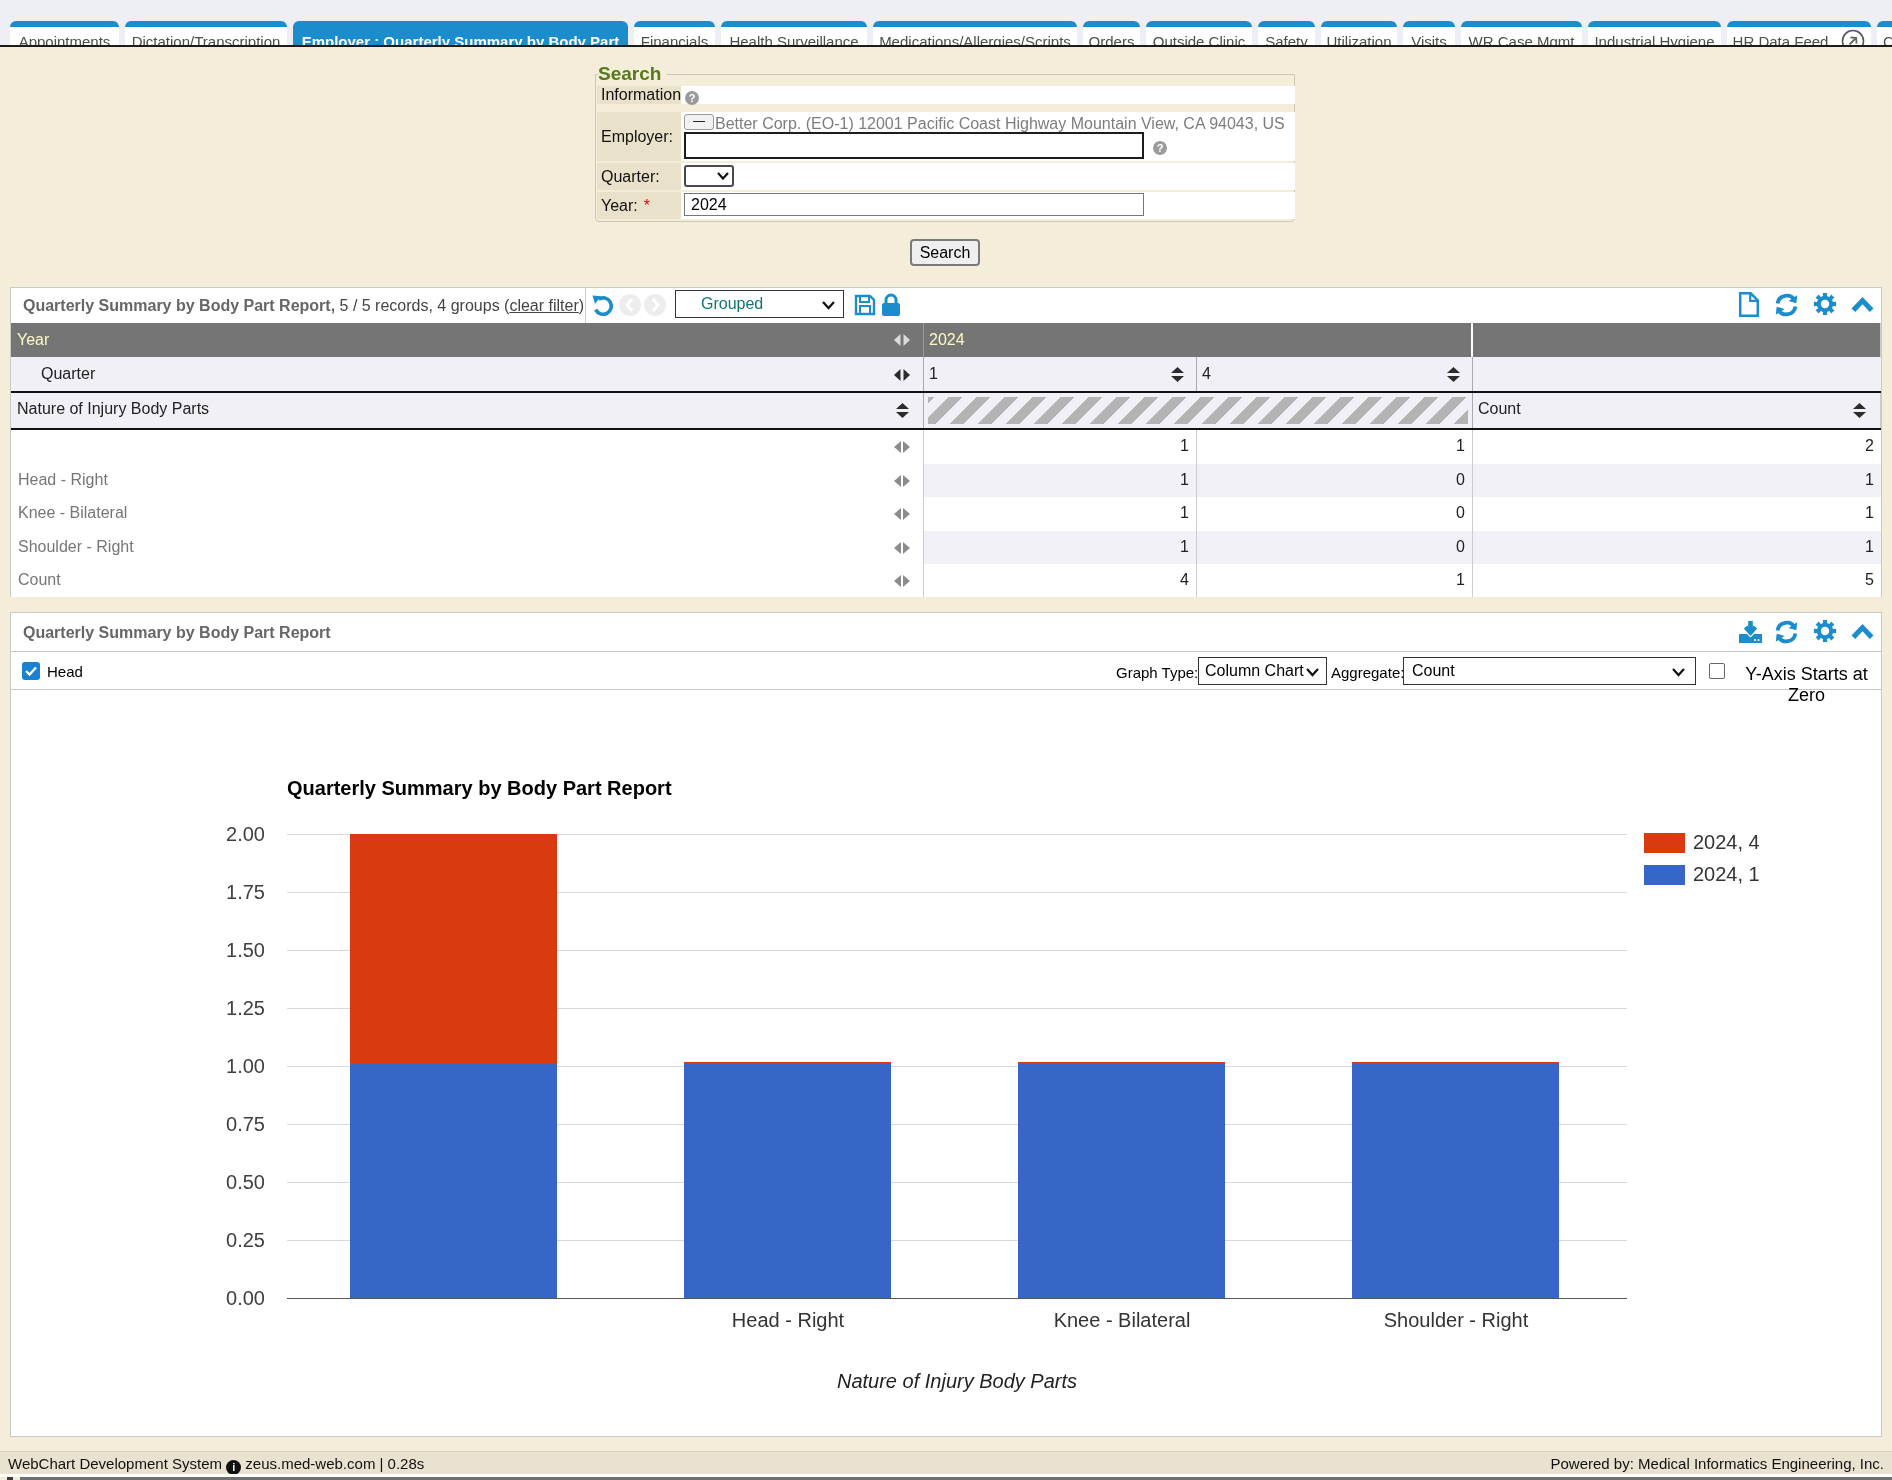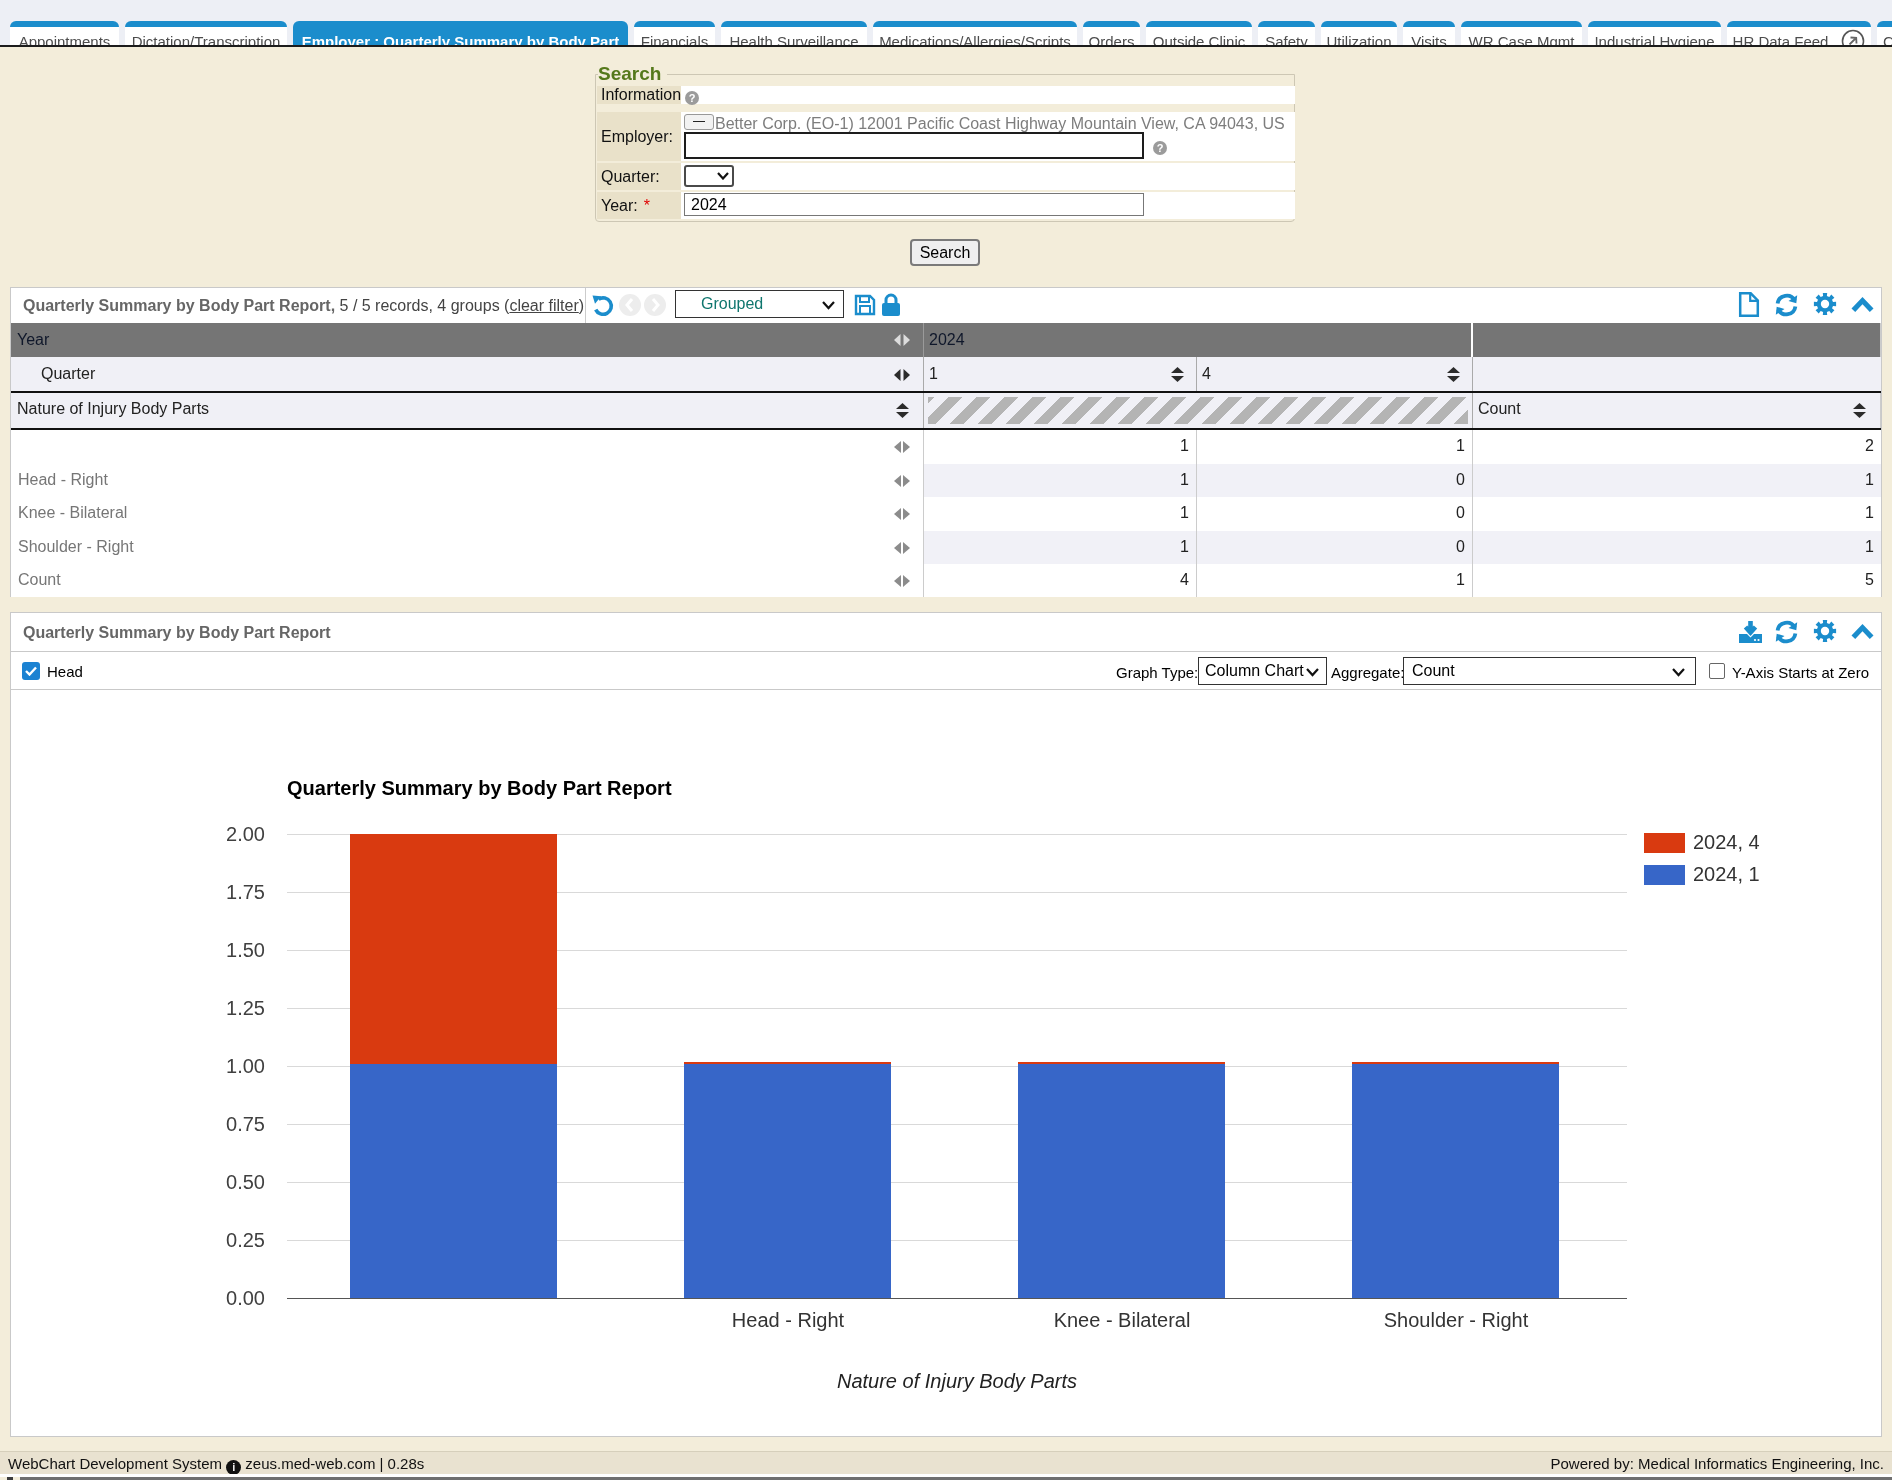--- a/index.html
+++ b/index.html
@@ -138,21 +138,21 @@
         </svg>
       <svg style="position:absolute;left:1802px;top:4px;" width="24" height="24" viewBox="0 0 24 24">
           <polygon points="23.1,9.8 23.1,14.2 20.0,13.9 19.0,16.3 21.4,18.3 18.3,21.4 16.3,19.0 13.9,20.0 14.2,23.1 9.8,23.1 10.1,20.0 7.7,19.0 5.7,21.4 2.6,18.3 5.0,16.3 4.0,13.9 0.9,14.2 0.9,9.8 4.0,10.1 5.0,7.7 2.6,5.7 5.7,2.6 7.7,5.0 10.1,4.0 9.8,0.9 14.2,0.9 13.9,4.0 16.3,5.0 18.3,2.6 21.4,5.7 19.0,7.7 20.0,10.1" fill="#1b8dcc"></polygon>
           <circle cx="12" cy="12" r="4.2" fill="#fff"></circle>
         </svg>
       <svg style="position:absolute;left:1840px;top:8px;" width="23" height="16" viewBox="0 0 23 16">
           <polygon points="0.5,12.5 11.5,1 22.5,12.5 18.8,15.9 11.5,8.2 4.2,15.9" fill="#1b8dcc"></polygon>
         </svg>
     </div>
 
-    <div class="trow" style="top:35px; height:34px; background:#757575; color:#0f172a;">
+    <div class="trow" style="top:35px; height:34px; background:#757575; color:#fef9c3;">
       <div class="tcell" style="width:913px; border-right:1px solid #9a9a9a;">
           <span style="position:absolute;left:6px;top:8px;">Year</span>
         <svg style="position:absolute;right:13px;top:11px;" width="16" height="12" viewBox="0 0 16 12">
             <path d="M6.5 0 L0 6 L6.5 12 Z" fill="#dcdcdc"></path>
             <path d="M9.5 0 L16 6 L9.5 12 Z" fill="#dcdcdc"></path>
           </svg>
       </div>
       <div class="tcell" style="width:549px; border-right:2px solid #fff;">
           <span style="position:absolute;left:5px;top:8px;">2024</span>
         </div>
@@ -313,21 +313,21 @@
       <span style="position:absolute;left:1187px;top:5px;width:129px;height:28px;border:1px solid #333;background:#fff;font-size:16px;padding-left:6px;line-height:26px;">Column Chart</span>
       <svg style="position:absolute;left:1295px;top:16px;" width="13" height="9" viewBox="0 0 13 9">
           <path d="M1 1 L6.5 7 L12 1" fill="none" stroke="#111" stroke-width="2.2"></path>
         </svg>
       <span style="position:absolute;left:1320px;top:12px;font-size:15px;color:#000;">Aggregate:</span>
       <span style="position:absolute;left:1392px;top:5px;width:293px;height:28px;border:1px solid #333;background:#fff;font-size:16px;padding-left:8px;line-height:26px;">Count</span>
       <svg style="position:absolute;left:1661px;top:16px;" width="13" height="9" viewBox="0 0 13 9">
           <path d="M1 1 L6.5 7 L12 1" fill="none" stroke="#111" stroke-width="2.2"></path>
         </svg>
       <span style="position:absolute;left:1698px;top:11px;width:16px;height:16px;border:1.5px solid #666;background:#fff;border-radius:2px;"></span>
-      <span style="position:absolute;left:1721px;top:12px;font-size:15px;color:#000;text-align:center;">Y-Axis Starts at Zero</span>
+      <span style="position:absolute;left:1721px;top:12px;font-size:18px;color:#000;text-align:center;">Y-Axis Starts at Zero</span>
     </div>
 
     <svg style="position:absolute;left:-1px;top:76px;" width="1870" height="746" viewBox="0 0 1870 746">
       <text x="277" y="106" font-size="20" font-weight="bold" fill="#000">Quarterly Summary by Body Part Report</text>
       <g stroke="#d9d9d9" stroke-width="1">
         <line x1="277" y1="145.5" x2="1617" y2="145.5"></line>
         <line x1="277" y1="203.5" x2="1617" y2="203.5"></line>
         <line x1="277" y1="261.5" x2="1617" y2="261.5"></line>
         <line x1="277" y1="319.5" x2="1617" y2="319.5"></line>
         <line x1="277" y1="377.5" x2="1617" y2="377.5"></line>

